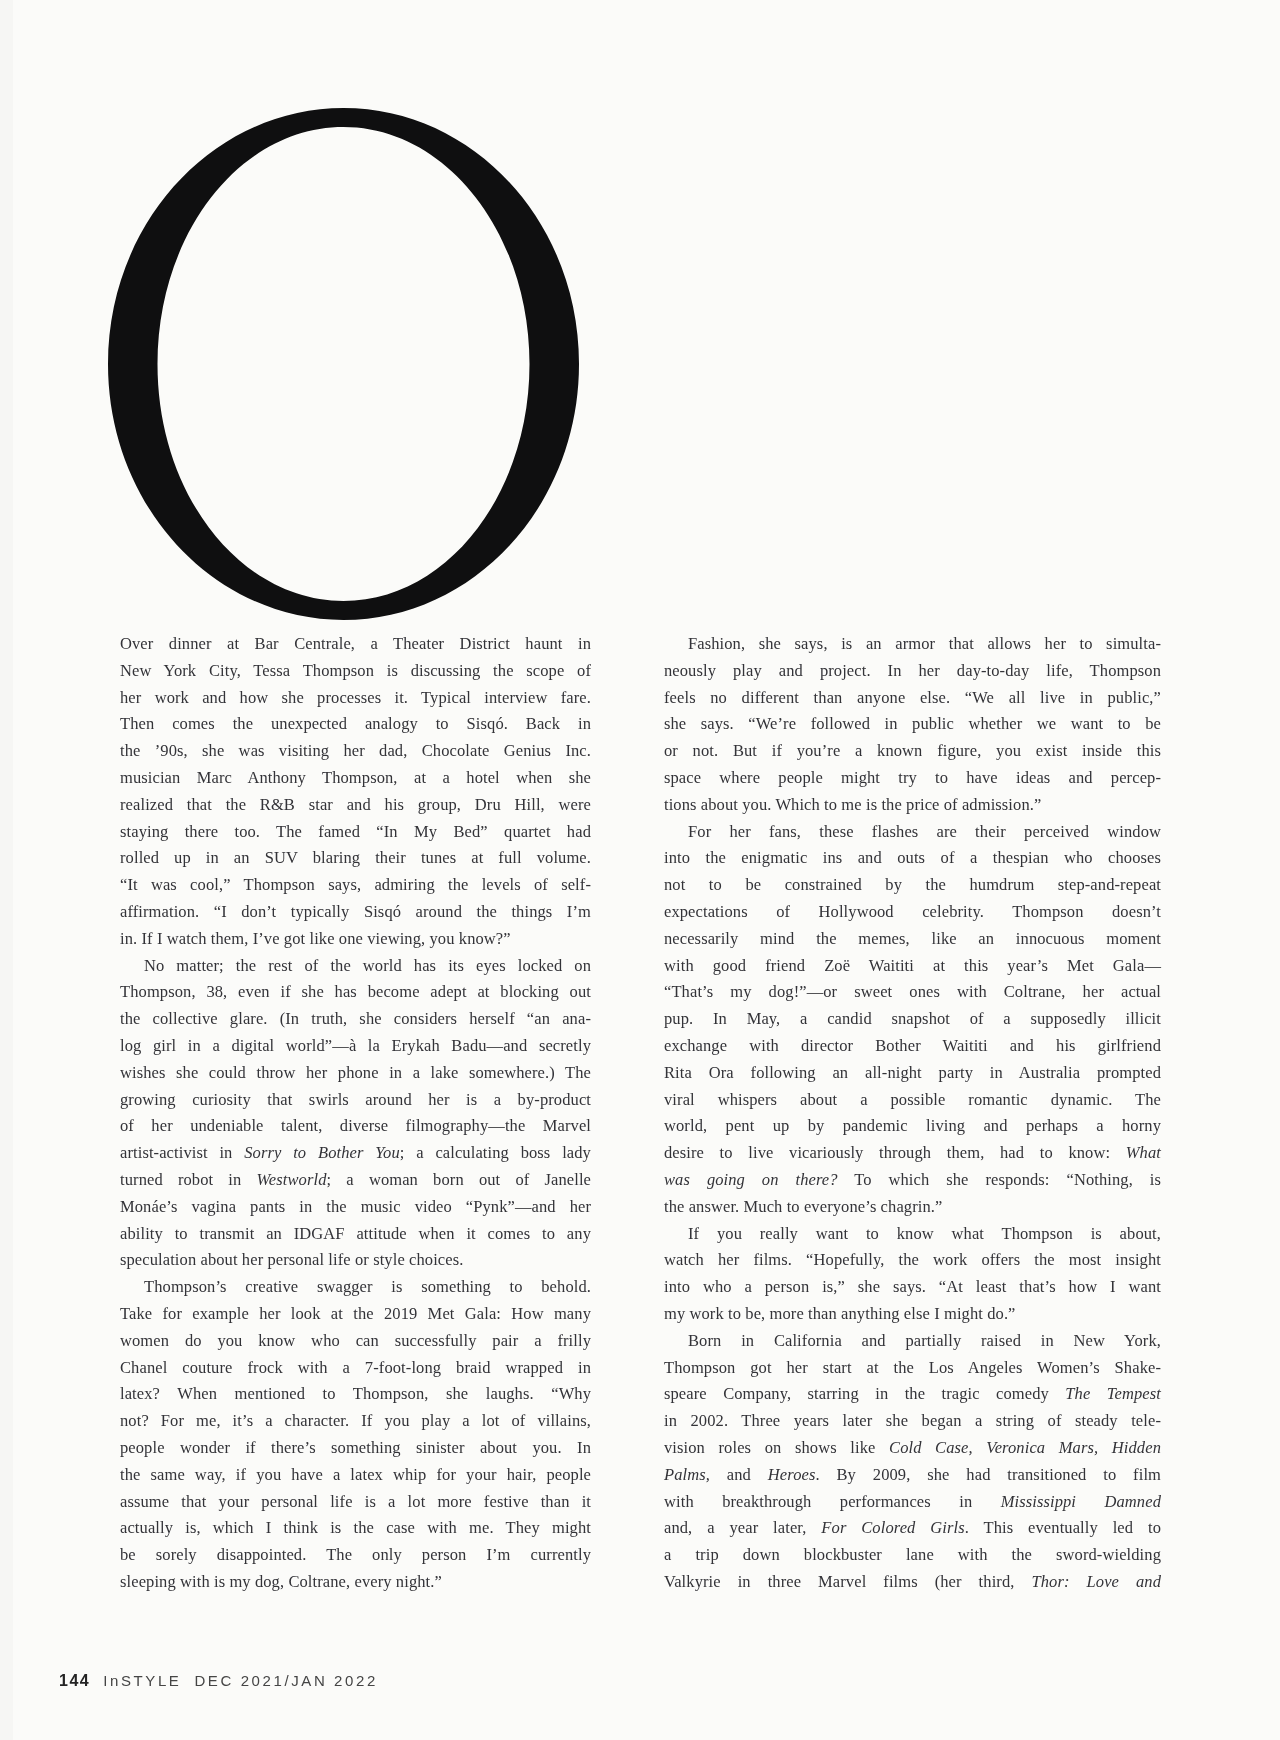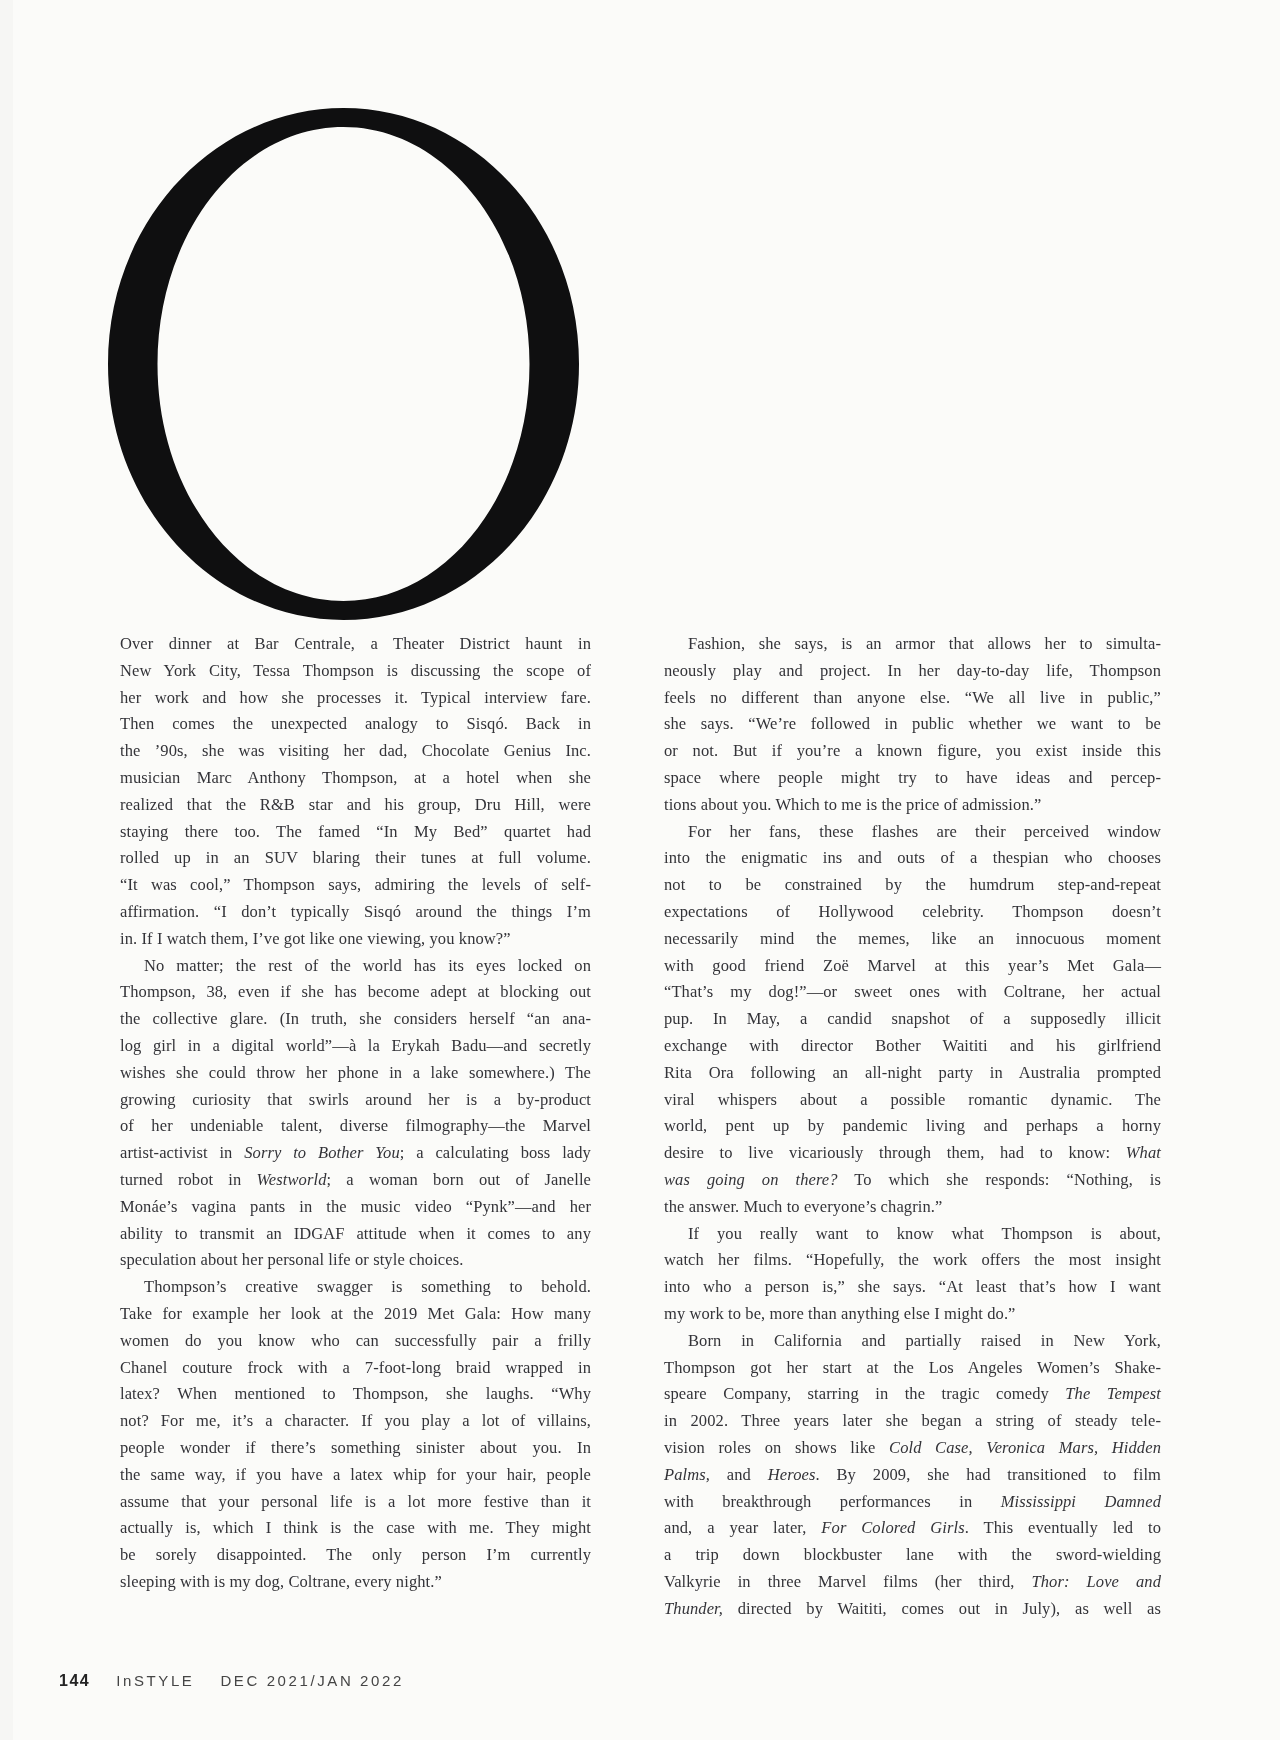--- a/index.html
+++ b/index.html
@@ -25,21 +25,21 @@
   }
   .col-left{left:107px;width:471px;}
   .col-right{left:651px;width:497px;}
   .ln{text-align:justify;text-align-last:justify;}
   .ln.eop{text-align-last:auto;}
   .ln.in{text-indent:24px;}
   .it{font-style:italic;}
   .footer{
     position:absolute;left:46px;top:1672px;
     font-family:"Liberation Sans",sans-serif;
-    display:flex;align-items:baseline;gap:26px;
+    display:flex;align-items:baseline;gap:13px;
     color:#3d3d3d;
   }
   .footer .num{font-weight:bold;font-size:16px;letter-spacing:1.5px;color:#242424;}
   .footer .brand,.footer .issue{font-size:15px;letter-spacing:2.6px;color:#454545;}
 </style>
 </head>
 <body>
 
 <div class="page">
 
@@ -103,21 +103,21 @@
       <div class="ln"><span>feels no different than anyone else. “We all live in public,”</span></div>
       <div class="ln"><span>she says. “We’re followed in public whether we want to be</span></div>
       <div class="ln"><span>or not. But if you’re a known figure, you exist inside this</span></div>
       <div class="ln"><span>space where people might try to have ideas and percep-</span></div>
       <div class="ln eop"><span>tions about you. Which to me is the price of admission.”</span></div>
       <div class="ln in"><span>For her fans, these flashes are their perceived window</span></div>
       <div class="ln"><span>into the enigmatic ins and outs of a thespian who chooses</span></div>
       <div class="ln"><span>not to be constrained by the humdrum step-and-repeat</span></div>
       <div class="ln"><span>expectations of Hollywood celebrity. Thompson doesn’t</span></div>
       <div class="ln"><span>necessarily mind the memes, like an innocuous moment</span></div>
-      <div class="ln"><span>with good friend Zoë Marvel at this year’s Met Gala—</span></div>
+      <div class="ln"><span>with good friend Zoë Waititi at this year’s Met Gala—</span></div>
       <div class="ln"><span>“That’s my dog!”—or sweet ones with Coltrane, her actual</span></div>
       <div class="ln"><span>pup. In May, a candid snapshot of a supposedly illicit</span></div>
       <div class="ln"><span>exchange with director Bother Waititi and his girlfriend</span></div>
       <div class="ln"><span>Rita Ora following an all-night party in Australia prompted</span></div>
       <div class="ln"><span>viral whispers about a possible romantic dynamic. The</span></div>
       <div class="ln"><span>world, pent up by pandemic living and perhaps a horny</span></div>
       <div class="ln"><span>desire to live vicariously through them, had to know: </span><span class="it">What</span></div>
       <div class="ln"><span class="it">was going on there?</span><span> To which she responds: “Nothing, is</span></div>
       <div class="ln eop"><span>the answer. Much to everyone’s chagrin.”</span></div>
       <div class="ln in"><span>If you really want to know what Thompson is about,</span></div>
@@ -127,21 +127,20 @@
       <div class="ln in"><span>Born in California and partially raised in New York,</span></div>
       <div class="ln"><span>Thompson got her start at the Los Angeles Women’s Shake-</span></div>
       <div class="ln"><span>speare Company, starring in the tragic comedy </span><span class="it">The Tempest</span></div>
       <div class="ln"><span>in 2002. Three years later she began a string of steady tele-</span></div>
       <div class="ln"><span>vision roles on shows like </span><span class="it">Cold Case, Veronica Mars, Hidden</span></div>
       <div class="ln"><span class="it">Palms,</span><span> and </span><span class="it">Heroes</span><span>. By 2009, she had transitioned to film</span></div>
       <div class="ln"><span>with breakthrough performances in </span><span class="it">Mississippi Damned</span></div>
       <div class="ln"><span>and, a year later, </span><span class="it">For Colored Girls</span><span>. This eventually led to</span></div>
       <div class="ln"><span>a trip down blockbuster lane with the sword-wielding</span></div>
       <div class="ln"><span>Valkyrie in three Marvel films (her third, </span><span class="it">Thor: Love and</span></div>
-      <div class="ln"><span class="it">Thunder,</span><span> directed by Waititi, comes out in July), as well as</span></div>
     </div>
 
   <div class="footer">
     <span class="num">144</span>
     <span class="brand">InSTYLE</span>
     <span class="issue">DEC 2021/JAN 2022</span>
   </div>
 
 </div>
 

